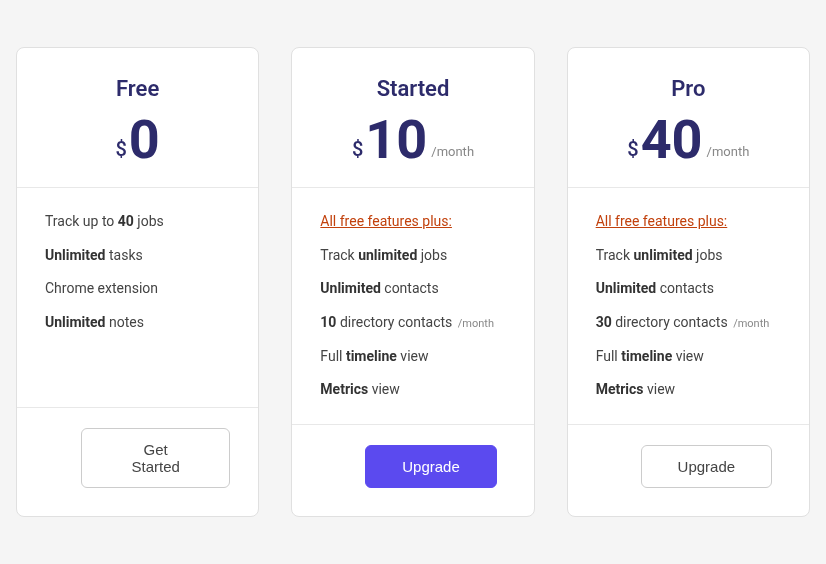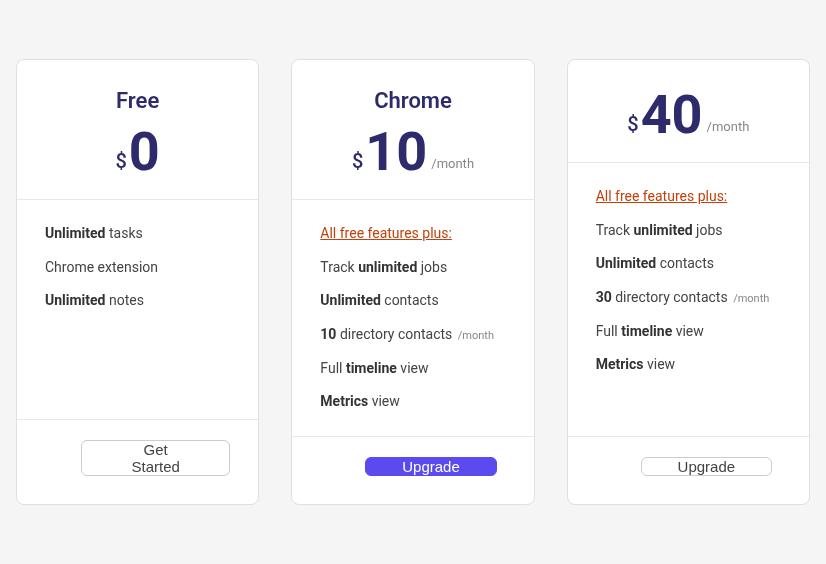--- a/index.html
+++ b/index.html
@@ -91,21 +91,21 @@
       color: #888;
       margin-left: 2px;
     }
     .plan-footer {
       padding: 20px 28px 28px;
       display: flex;
       justify-content: center;
       border-top: 1px solid #e8e8e8;
     }
     .btn {
-      padding: 0 36px;
+      padding: 12px 36px;
       border-radius: 6px;
       font-size: 15px;
       font-weight: 500;
       cursor: pointer;
       border: 1px solid #ccc;
       background: #fff;
       color: #444;
       margin-left: 36px;
     }
     .btn-primary {
@@ -120,51 +120,53 @@
 <div class="pricing-container">
 <div class="plan-card">
       <div class="plan-header">
         <div class="plan-name">Free</div>
         <div class="plan-price-row">
           <span class="price-dollar">$</span>
           <span class="price-amount">0</span>
         </div>
       </div>
       <div class="plan-features">
+        <div class="feature-item">Track up to <strong>40</strong> jobs</div>
         <div class="feature-item"><strong>Unlimited</strong> tasks</div>
         <div class="feature-item">Chrome extension</div>
         <div class="feature-item"><strong>Unlimited</strong> notes</div>
       </div>
       <div class="plan-footer">
         <button class="btn">Get Started</button>
       </div>
     </div>
     <div class="plan-card">
       <div class="plan-header">
-        <div class="plan-name">Chrome</div>
+        <div class="plan-name">Started</div>
         <div class="plan-price-row">
           <span class="price-dollar">$</span>
           <span class="price-amount">10</span>
           <span class="price-period">/month</span>
         </div>
       </div>
       <div class="plan-features">
         <div class="feature-item"><span class="feature-link">All free features plus:</span></div>
         <div class="feature-item">Track <strong>unlimited</strong> jobs</div>
         <div class="feature-item"><strong>Unlimited</strong> contacts</div>
         <div class="feature-item"><strong>10</strong> directory contacts <span class="small-text">/month</span></div>
         <div class="feature-item">Full <strong>timeline</strong> view</div>
         <div class="feature-item"><strong>Metrics</strong> view</div>
       </div>
       <div class="plan-footer">
         <button class="btn btn-primary">Upgrade</button>
       </div>
     </div>
     <div class="plan-card">
       <div class="plan-header">
+        <div class="plan-name">Pro</div>
         <div class="plan-price-row">
           <span class="price-dollar">$</span>
           <span class="price-amount">40</span>
           <span class="price-period">/month</span>
         </div>
       </div>
       <div class="plan-features">
         <div class="feature-item"><span class="feature-link">All free features plus:</span></div>
         <div class="feature-item">Track <strong>unlimited</strong> jobs</div>
         <div class="feature-item"><strong>Unlimited</strong> contacts</div>

